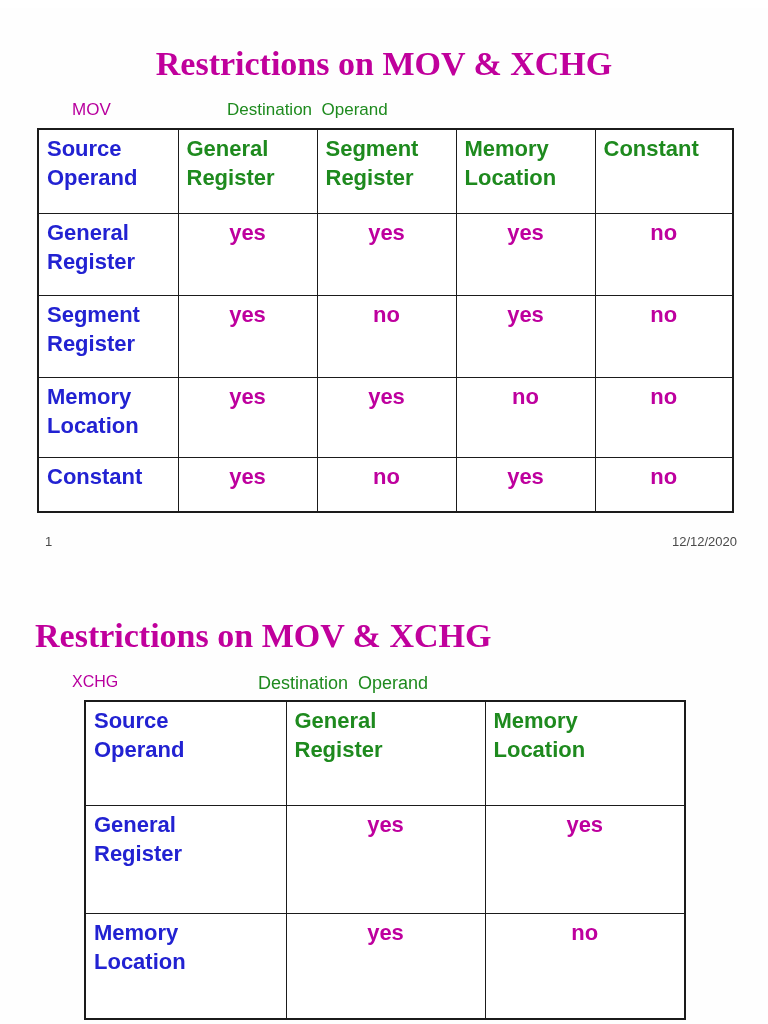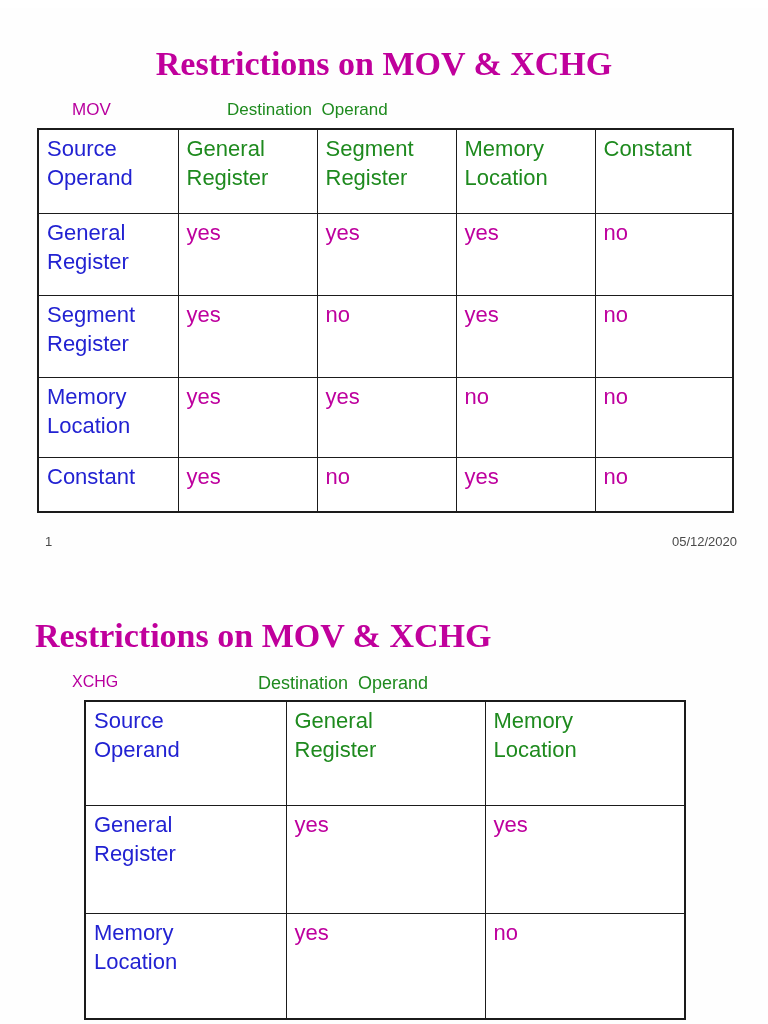--- a/index.html
+++ b/index.html
@@ -35,40 +35,40 @@
   .lbl-xchg{left:72px;top:665px;font-size:16px;color:var(--label-magenta);}
   .lbl-dest2{left:258px;top:665px;font-size:18px;color:var(--header-green);}
   
   table.grid{
     position:absolute;border-collapse:collapse;table-layout:fixed;
     background:#ffffff;border:2.5px solid var(--border-black);
   }
   table.grid td{
     border:1.5px solid var(--border-black);
     vertical-align:top;
-    font-weight:normal;font-size:22px;line-height:1.32;
+    font-weight:bold;font-size:22px;line-height:1.32;
     padding:4px 8px;
     overflow:hidden;
   }
   .t1{left:37px;top:120px;width:695px;}
   .t2{left:84px;top:692px;width:600px;}
   .t1 tr.hr{height:84px;}
   .t1 tr.r1{height:82px;}
   .t1 tr.r2{height:82px;}
   .t1 tr.r3{height:80px;}
   .t1 tr.r4{height:55px;}
   .t2 tr.hr{height:104px;}
   .t2 tr.r1{height:108px;}
   .t2 tr.r2{height:106px;}
   td.corner{color:var(--header-blue);white-space:pre-line;}
   td.ghdr{color:var(--header-green);white-space:pre-line;}
   td.rowlabel{color:var(--header-blue);white-space:pre-line;}
   td.val{
     color:var(--value-magenta);
-    text-align:left;vertical-align:bottom;
+    text-align:center;vertical-align:bottom;
   }
   .t1 td.val{padding-bottom:16px;}
   .t1 tr.r4 td.val{vertical-align:top;padding-top:4px;}
   .t2 td.val{padding-bottom:30px;}
   
   .footer-text{position:absolute;font-size:13px;font-weight:normal;color:var(--footer-gray);}
   .pgnum{left:45px;top:526px;}
   .pgdate{right:31px;top:526px;}
 </style>
 </head>
@@ -130,21 +130,21 @@
         <td class="rowlabel">Constant</td>
         <td class="val">yes</td>
         <td class="val">no</td>
         <td class="val">yes</td>
         <td class="val">no</td>
       </tr>
     </tbody>
       </table>
 
     <div class="footer-text pgnum">1</div>
-    <div class="footer-text pgdate">05/12/2020</div>
+    <div class="footer-text pgdate">12/12/2020</div>
   </section>
 
   <section>
     <h1 class="slide-title title-2">Restrictions on MOV &amp; XCHG</h1>
 
     <div class="lbl lbl-xchg">XCHG</div>
     <div class="lbl lbl-dest2">Destination  Operand</div>
 
     <table class="grid t2">
       <colgroup>

